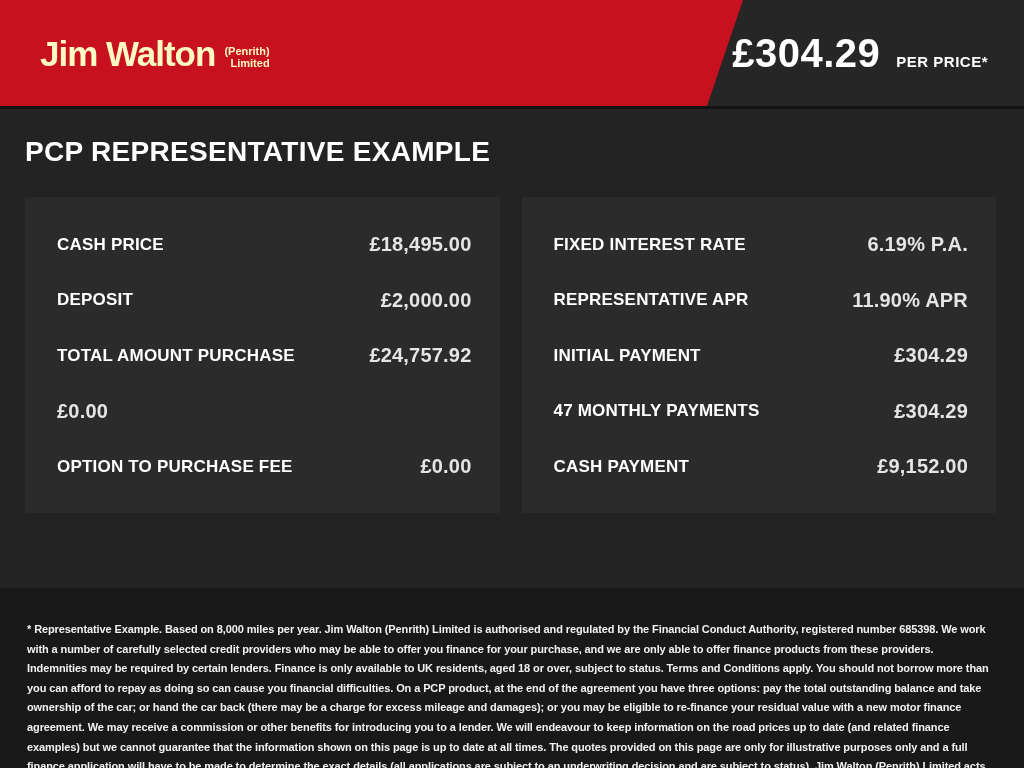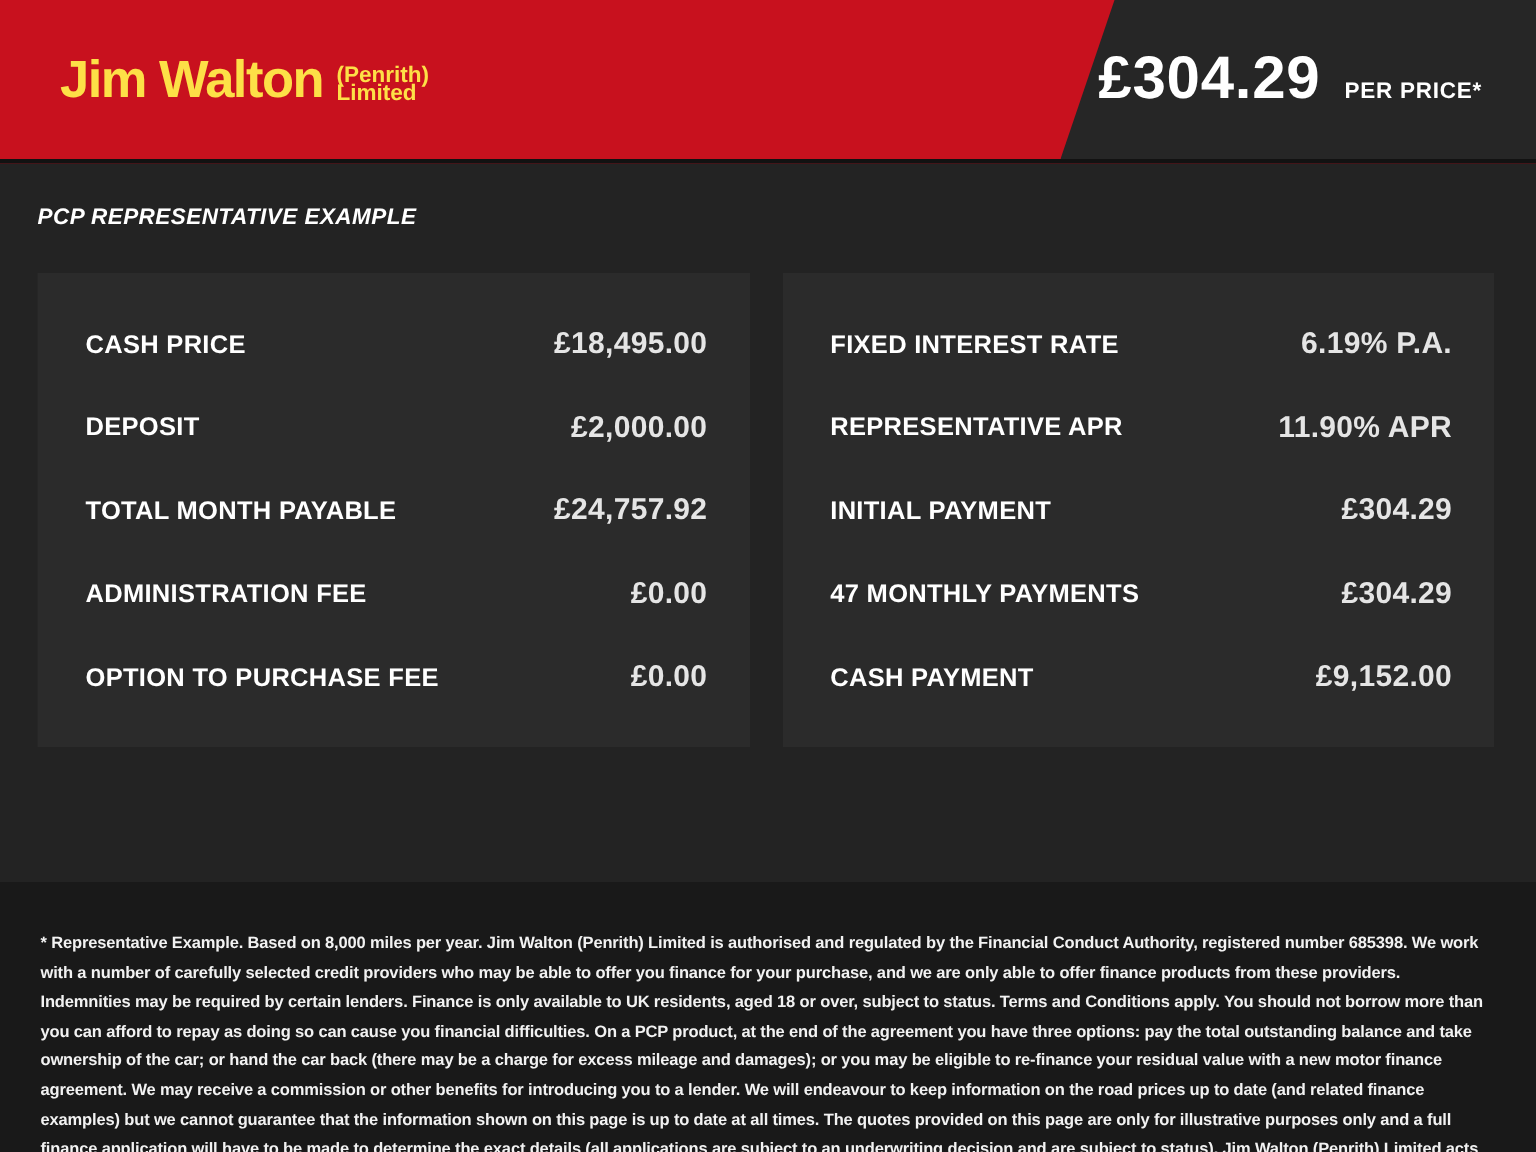--- a/index.html
+++ b/index.html
@@ -15,32 +15,33 @@
     position:relative;
     height:106px;
     background:#c8111e;
     border-bottom:3px solid #121212;
   }
   .logo{
     position:absolute;
     left:40px;top:50%;
     transform:translateY(-50%);
     display:flex;align-items:center;
-    color:#fde047;
+    color:#fef9c3;
     cursor:pointer;
+    text-align:right;
   }
   .logo-main{
     font-size:35px;
     font-weight:700;
     letter-spacing:-1px;
     line-height:1;
   }
   .logo-suffix{
     margin-left:9px;
-    font-size:15px;
+    font-size:11px;
     font-weight:700;
     line-height:12px;
     padding-top:6px;
   }
   .header-dark{
     position:absolute;
     top:0;right:0;
     width:320px;height:100%;
     background:#262626;
     clip-path:polygon(39px 0, 100% 0, 100% 100%, 3px 100%);
@@ -62,24 +63,23 @@
   }
   .price-small{
     font-size:15px;
     font-weight:700;
     letter-spacing:0.5px;
   }
   
   .page-title{
     margin:27px 0 0 25px;
     color:#fff;
-    font-size:15px;
+    font-size:28px;
     font-weight:700;
     letter-spacing:0.3px;
-    font-style:italic;
   }
   
   .panels{
     display:flex;
     gap:22px;
     margin:29px 28px 0 25px;
   }
   .panel{
     flex:1;
     background:#2b2b2b;
@@ -145,25 +145,24 @@
   <div class="panel">
     <div class="row">
       <span class="row-label">CASH PRICE</span>
       <span class="row-value">£18,495.00</span>
     </div>
     <div class="row">
       <span class="row-label">DEPOSIT</span>
       <span class="row-value">£2,000.00</span>
     </div>
     <div class="row">
-      <span class="row-label">TOTAL MONTH PAYABLE</span>
+      <span class="row-label">TOTAL AMOUNT PURCHASE</span>
       <span class="row-value">£24,757.92</span>
     </div>
     <div class="row">
-      <span class="row-label">ADMINISTRATION FEE</span>
       <span class="row-value">£0.00</span>
     </div>
     <div class="row">
       <span class="row-label">OPTION TO PURCHASE FEE</span>
       <span class="row-value">£0.00</span>
     </div>
   </div>
 
   <div class="panel">
     <div class="row">

